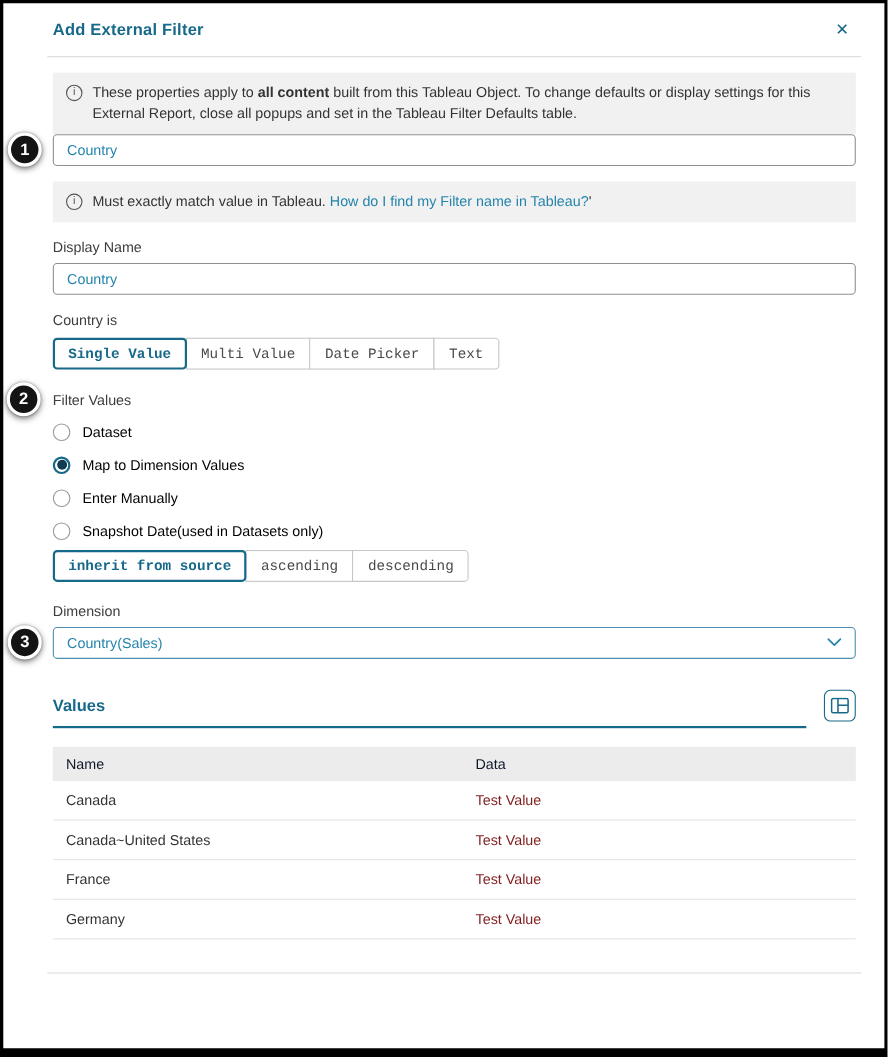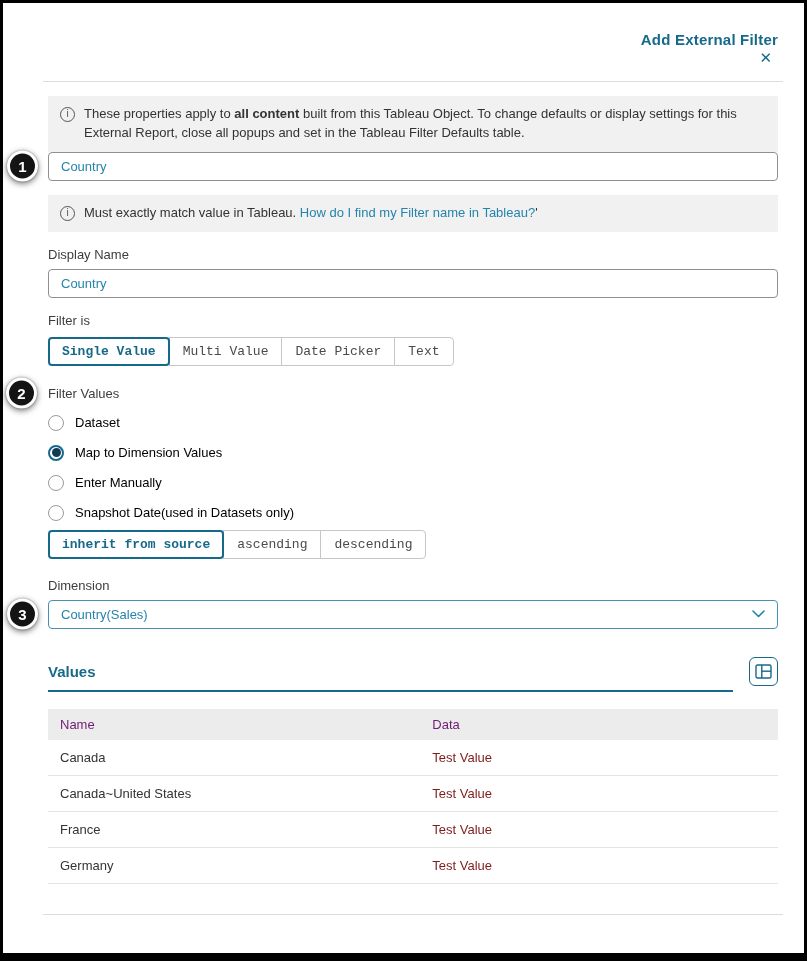--- a/index.html
+++ b/index.html
@@ -18,23 +18,22 @@
     overflow: hidden;
   }
   .content {
     padding: 0 26px 0 45px;
     height: 100%;
   }
   
   .dlg-header {
     display: flex;
     justify-content: space-between;
-    align-items: flex-end;
-    padding-top: 28px;
-    flex-direction: column;
+    align-items: center;
+    padding-top: 15px;
   }
   .dlg-title {
     font-size: 15px;
     font-weight: bold;
     color: #17698a;
     letter-spacing: .2px;
   }
   .close-btn {
     color: #17698a;
     font-size: 15px;
@@ -209,21 +208,21 @@
     justify-content: center;
     cursor: pointer;
     background: #fff;
   }
   
   .values-table { width: 100%; border-collapse: collapse; margin-top: 17px; }
   .values-table th {
     background: #ececec;
     font-weight: normal;
     font-size: 13px;
-    color: #701a75;
+    color: #0f172a;
     text-align: left;
     padding: 8px 12px;
   }
   .values-table td {
     font-size: 13px;
     color: #333;
     text-align: left;
     padding: 10px 12px;
     border-bottom: 1px solid #e4e4e4;
   }
@@ -261,21 +260,21 @@
     <div class="banner">
       <i class="info-icon">i</i>
       <div><span>Must exactly match value in Tableau. </span><span class="link">How do I find my Filter name in Tableau?</span><span>'</span></div>
     </div>
 
     <div class="field-label">Display Name</div>
     <div class="text-input">
       <span>Country</span>
     </div>
 
-    <div class="field-label">Filter is</div>
+    <div class="field-label">Country is</div>
     <div class="seg-group">
       <button class="seg selected">Single Value</button>
       <button class="seg">Multi Value</button>
       <button class="seg">Date Picker</button>
       <button class="seg">Text</button>
     </div>
 
     <div class="field-label with-badge" style="margin-top:20px;">
       <span class="num-badge">2</span>
       <span>Filter Values</span>

